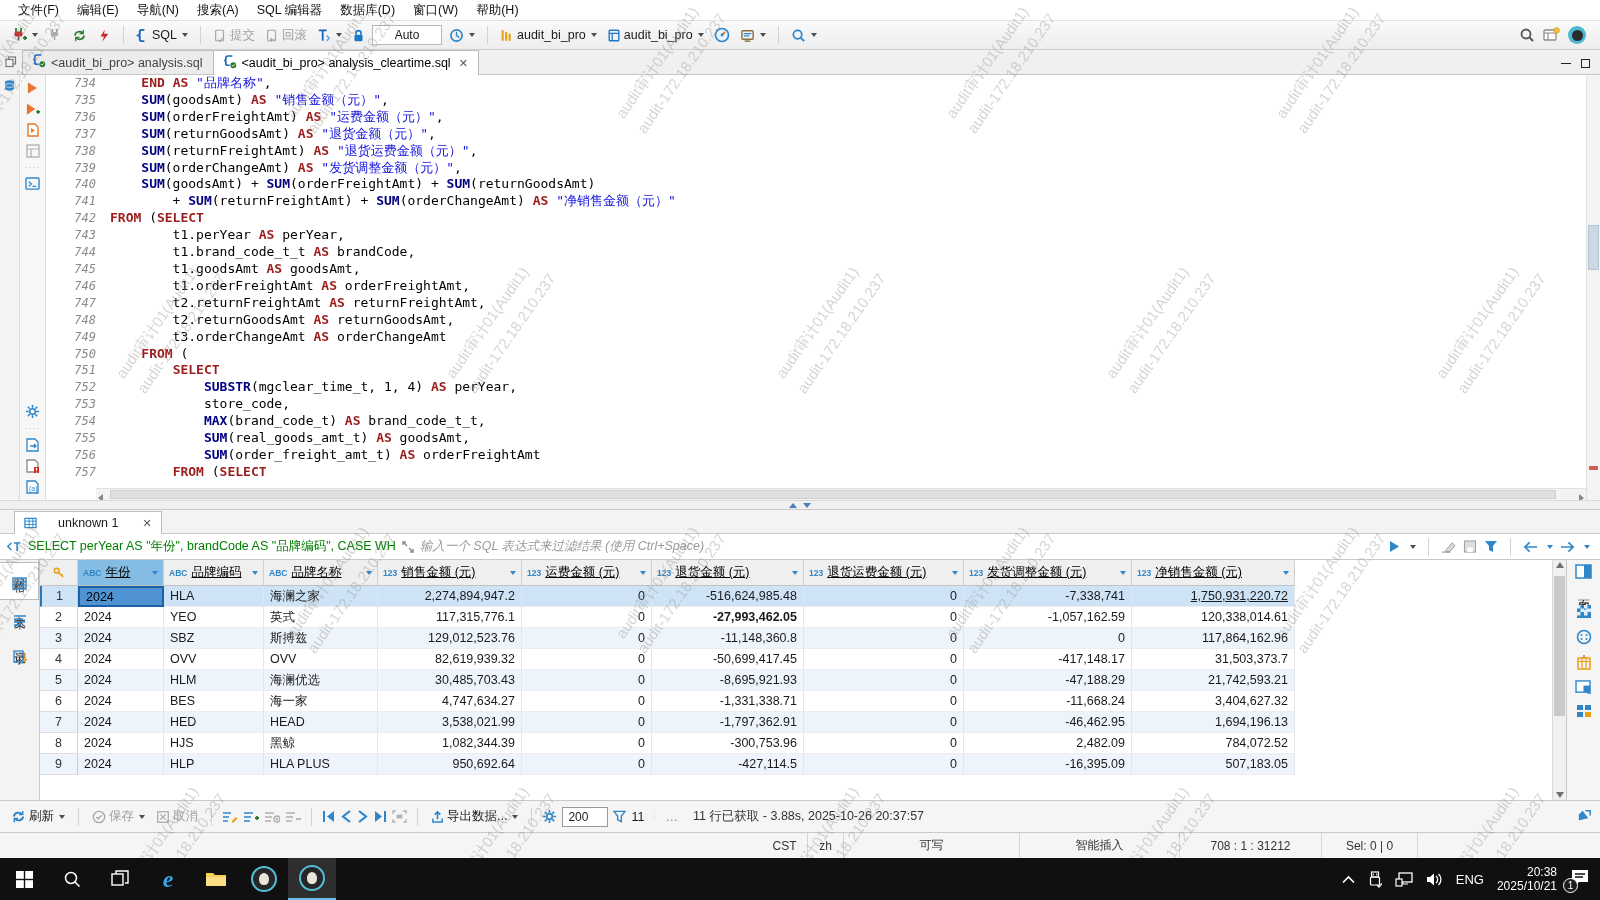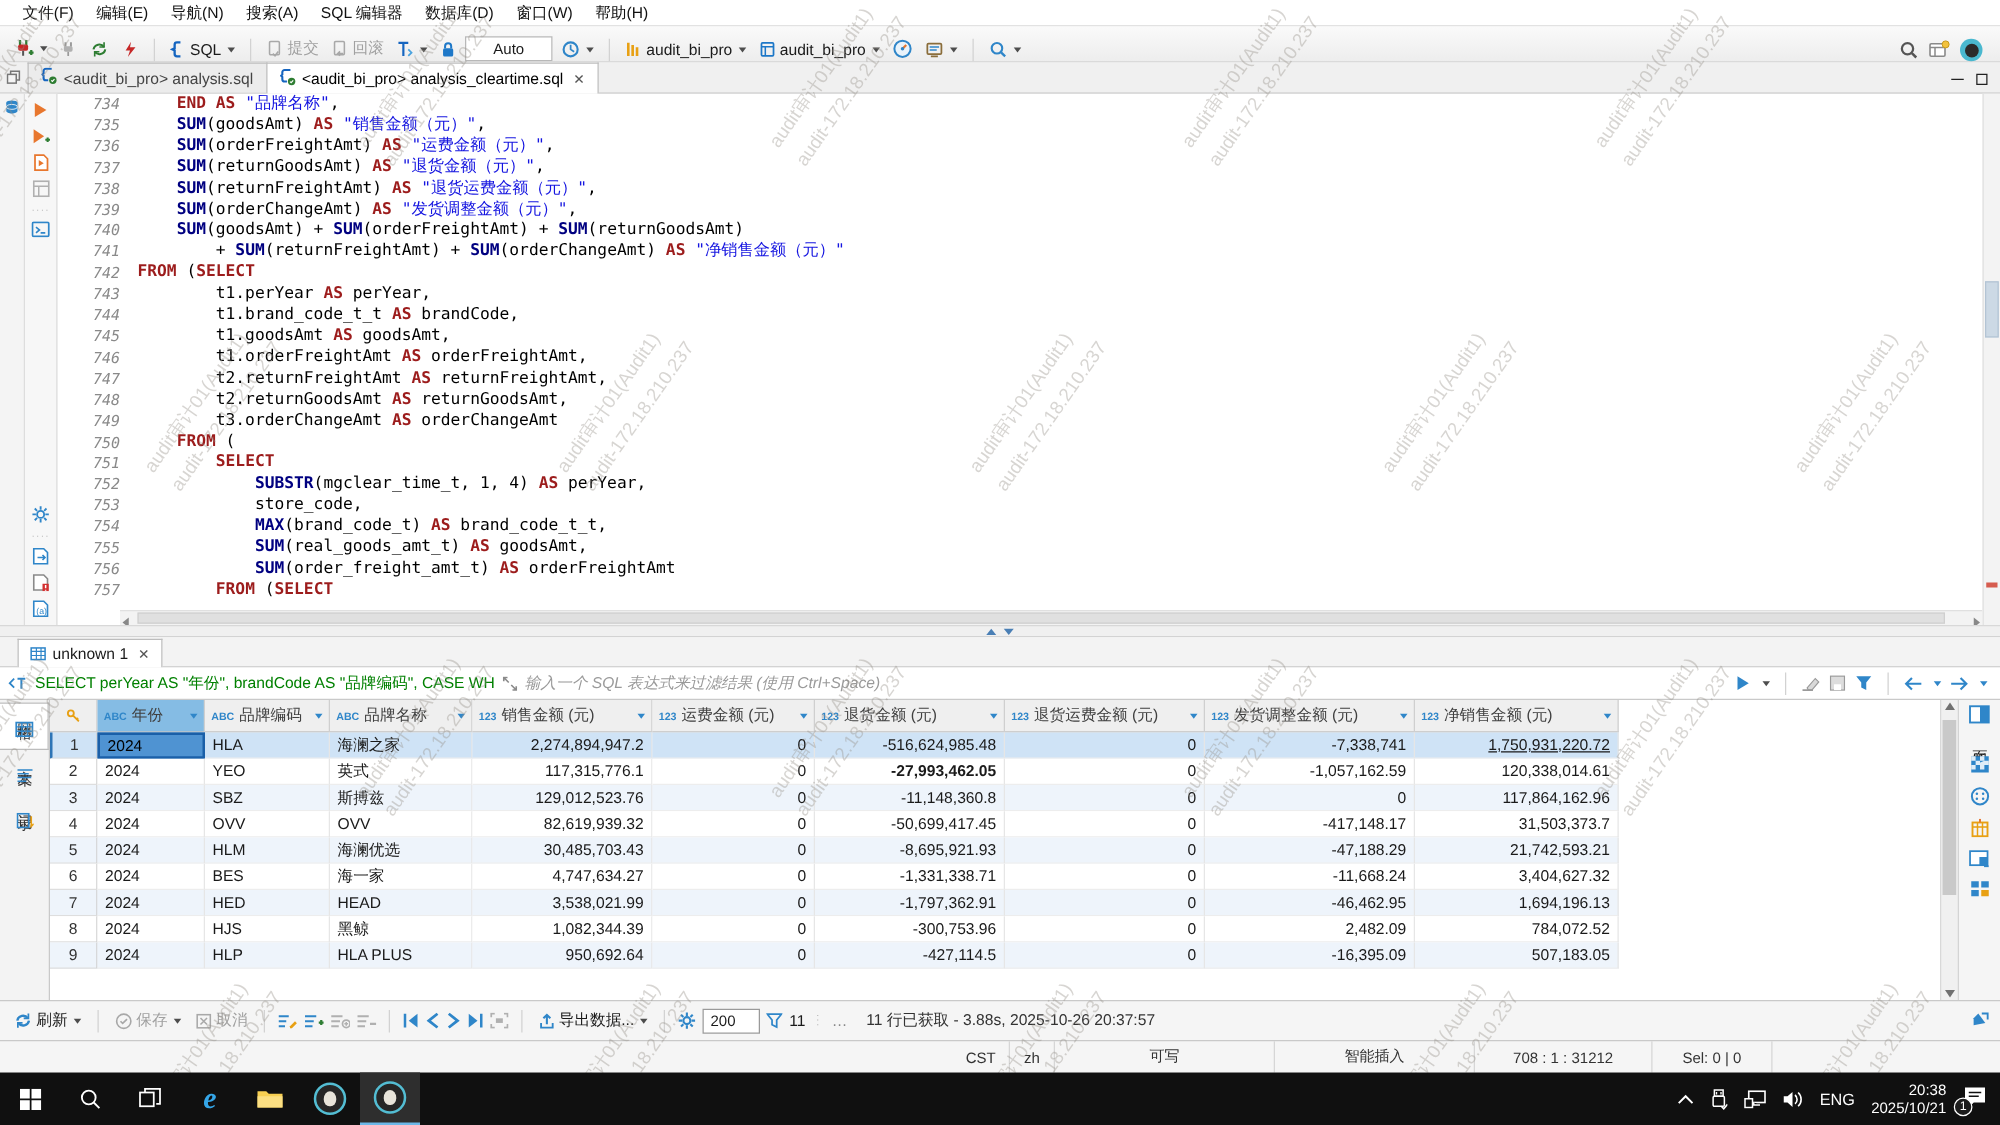--- a/index.html
+++ b/index.html
@@ -15,21 +15,21 @@
   .win-controls { margin-left:auto; display:flex; height:22px; }
   .win-btn { width:45px; height:22px; display:flex; align-items:center; justify-content:center; }
   .glyph-min { width:10px; height:1.5px; background:#222; }
   .glyph-max { width:9px; height:9px; border:1.2px solid #222; }
 
   
   .menubar { height:20px; background:#fff; display:flex; align-items:center; padding-left:10px; gap:2px; flex:0 0 auto; }
   .menu-item { padding:2px 8px; color:#111; }
 
   
-  .toolbar { height:30px; background:linear-gradient(#fafafa,#ededed); border-top:1px solid #e2e2e2; border-bottom:1px solid #cfcfcf; display:flex; align-items:flex-end; padding-left:8px; gap:4px; flex:0 0 auto; }
+  .toolbar { height:30px; background:linear-gradient(#fafafa,#ededed); border-top:1px solid #e2e2e2; border-bottom:1px solid #cfcfcf; display:flex; align-items:center; padding-left:8px; gap:4px; flex:0 0 auto; }
   .tb { display:flex; align-items:center; gap:3px; padding:2px 3px; border-radius:2px; }
   .tb .lbl { color:#1a1a1a; }
   .tb.dis .lbl { color:#a0a0a0; }
   .tsep { width:1px; height:18px; background:#d2d2d2; margin:0 5px; }
   .caret { width:0; height:0; border-left:3.5px solid transparent; border-right:3.5px solid transparent; border-top:4px solid #4d4d4d; display:inline-block; margin-left:2px; }
   .caret.blue { border-top-color:#2f86c9; }
   .auto-box { width:70px; height:20px; background:#fff; border:1px solid #b8b8b8; display:flex; align-items:center; justify-content:center; font-size:12px; }
   .tb-right { margin-left:auto; display:flex; align-items:center; gap:8px; padding-right:8px; }
 
   
@@ -65,37 +65,37 @@
   .v-mark { position:absolute; left:2px; right:2px; top:92%; height:4px; background:#d65c4f; }
 
   
   .splitter { height:10px; background:#f0f0f0; border-top:1px solid #d8d8d8; border-bottom:1px solid #c9c9c9; display:flex; align-items:center; justify-content:center; gap:6px; flex:0 0 auto; }
   .tri-up { width:0;height:0;border-left:4px solid transparent;border-right:4px solid transparent;border-bottom:5px solid #4a7fb5; }
   .tri-dn { width:0;height:0;border-left:4px solid transparent;border-right:4px solid transparent;border-top:5px solid #4a7fb5; }
 
   
   .results { height:322px; display:flex; flex-direction:column; flex:0 0 auto; background:#fff; }
   .res-tabrow { height:24px; background:#f3f3f3; border-bottom:1px solid #c9c9c9; display:flex; align-items:flex-end; padding-left:14px; }
-  .res-tab { height:23px; background:#fff; border:1px solid #bdbdbd; border-bottom:none; display:flex; align-items:center; gap:5px; padding:0 9px; margin-bottom:-1px; }
+  .res-tab { height:23px; background:#fff; border:1px solid #bdbdbd; border-bottom:none; display:flex; align-items:center; gap:21px; padding:0 9px; margin-bottom:-1px; }
   .filterbar { height:26px; border-bottom:1px solid #c9c9c9; display:flex; align-items:center; padding:0 6px; gap:6px; position:relative; background:#fff; }
   .fquery { color:#008000; white-space:nowrap; overflow:hidden; }
   .fplaceholder { color:#9a9a9a; font-style:italic; white-space:nowrap; }
   .fb-right { margin-left:auto; display:flex; align-items:center; gap:7px; padding-right:4px; }
 
   .grid-zone { height:240px; display:flex; flex:0 0 auto; min-height:0; }
   .side-tabs { width:40px; background:#f3f3f3; border-right:1px solid #c9c9c9; display:flex; flex-direction:column; padding-top:2px; }
   .side-tab { display:flex; flex-direction:column; align-items:center; padding:6px 0; gap:4px; color:#333; }
   .side-tab.active { background:#fff; border:1px solid #bdbdbd; border-left:none; }
   .vtext { writing-mode:vertical-rl; font-size:12px; letter-spacing:2px; }
   .grid-wrap { flex:1 1 auto; overflow:hidden; background:#fff; display:flex; flex-direction:column; }
   .g-header { display:flex; height:26px; flex:0 0 auto; }
   .g-hcell { background:#efefef; border-right:1px solid #cfcfcf; border-bottom:1px solid #c3c3c3; display:flex; align-items:center; padding:0 5px; gap:4px; flex:0 0 auto; overflow:hidden; }
   .g-hcell.hl { background:#85bce4; }
   .badge { color:#2f86c9; font-size:8.5px; font-weight:bold; letter-spacing:0; }
-  .g-hlabel { color:#404040; white-space:nowrap; overflow:hidden; flex:1 1 auto; }
+  .g-hlabel { color:#000000; white-space:nowrap; overflow:hidden; flex:1 1 auto;text-decoration:underline; }
   .g-row { display:flex; height:21px; flex:0 0 auto; }
   .g-cell { border-right:1px solid #e6e6e6; border-bottom:1px solid #ededed; padding:0 6px; display:flex; align-items:center; white-space:nowrap; overflow:hidden; flex:0 0 auto; font-size:12.5px; }
   .g-cell.num { justify-content:flex-end; }
   .g-rownum { background:#f2f2f2; border-right:1px solid #cfcfcf; border-bottom:1px solid #dedede; justify-content:center; color:#333; }
   .row-even .g-cell { background:#fff; }
   .row-odd .g-cell { background:#eef4fb; }
   .row-sel .g-cell { background:#cfe3f6; }
   .row-sel .g-rownum { background:#cfe3f6; border-left:2px solid #2e75b6; }
   .g-cell.selcell { background:#4f93d2 !important; border:2px solid #1a5fa8; color:#000; }
   .grid-vscroll { width:14px; background:#f0f0f0; border-left:1px solid #d8d8d8; position:relative; display:flex; flex-direction:column; align-items:center; justify-content:space-between; padding:2px 0; }

